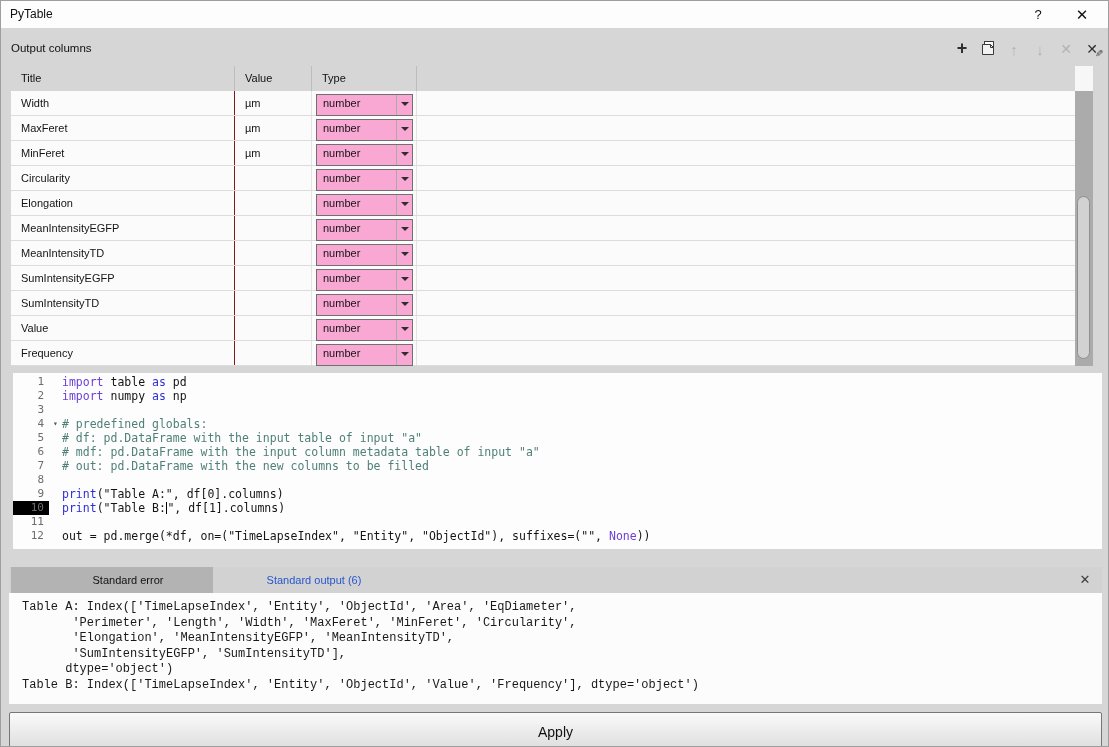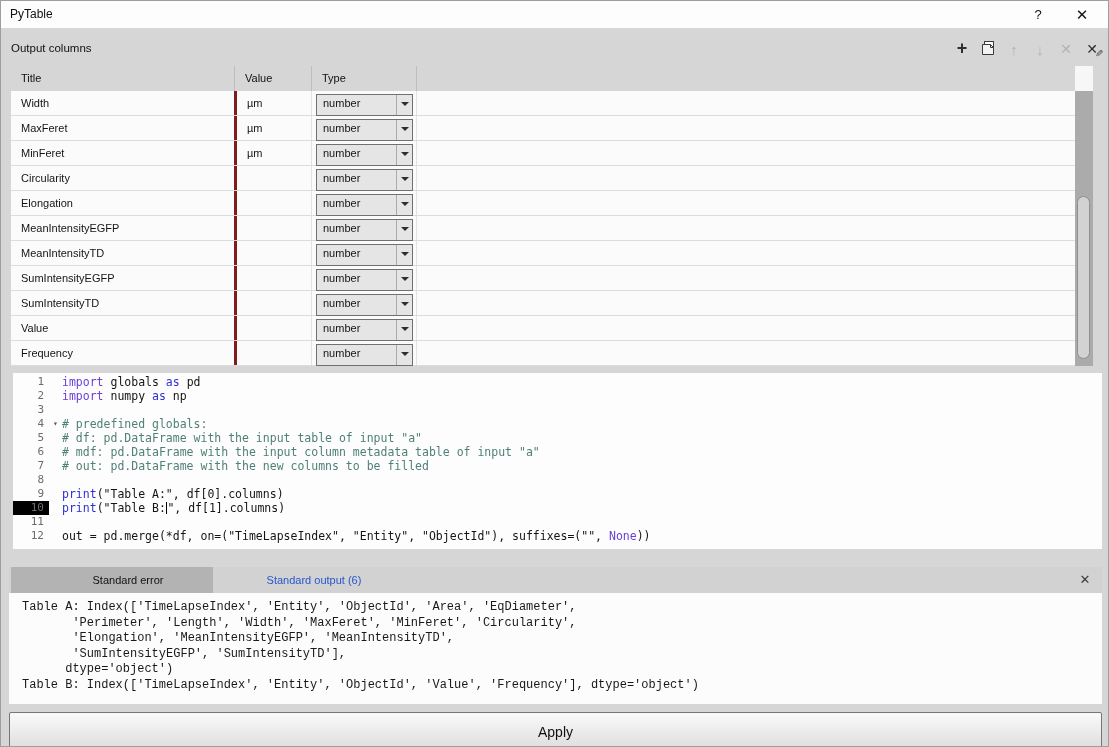--- a/index.html
+++ b/index.html
@@ -31,24 +31,24 @@
   .hcell { line-height:25px; padding-left:10px; color:#111; }
   .h-title { width:223px; }
   .h-unit  { width:77px; border-left:1px solid #bdbdbd; }
   .h-type  { width:105px; border-left:1px solid #bdbdbd; }
   .h-fill  { flex:1; border-left:1px solid #bdbdbd; }
   .h-corner{ width:18px; background:#f7f7f7; }
   .tbody { position:absolute; top:25px; left:0; right:18px; bottom:0; }
   .trow { display:flex; height:25px; background:#fbfbfb; border-bottom:1px solid #dcdcdc; font-size:11px; }
   .c { line-height:24px; }
   .c-title { width:223px; padding-left:10px; }
-  .c-unit  { width:77px; padding-left:10px; border-left:3px solid #7f1d1d; }
+  .c-unit  { width:77px; padding-left:10px; border-left:1px solid #7f1d1d; }
   .c-type  { width:105px; border-left:1px solid #e3e3e3; position:relative; }
   .c-fill  { flex:1; border-left:1px solid #e3e3e3; }
-  .dd { position:absolute; left:4px; right:3px; top:3px; height:22px; border:1px solid #707070; background:#e5e5e5; display:flex;gap:31px; }
+  .dd { position:absolute; left:4px; right:3px; top:3px; height:22px; border:1px solid #707070; background:#f9a8d4; display:flex;gap:31px; }
   .dd-text { flex:1; padding-left:6px; line-height:17px; font-size:11px; overflow:hidden; }
   .dd-btn { width:16px; border-left:1px solid #ababab; position:relative; }
   .dd-btn::after { content:""; position:absolute; left:4px; top:7px; border-left:4px solid transparent; border-right:4px solid transparent; border-top:4px solid #2e2e2e; }
   .vscroll { position:absolute; right:0; top:25px; bottom:0; width:18px; background:#ababab; }
   .vthumb { position:absolute; left:2px; width:13px; top:105px; height:163px; background:#d2d2d2; border:1px solid #8f8f8f; border-radius:8px; }
   
   .editor { position:absolute; left:12px; top:372px; width:1089px; height:176px; background:#fdfdfd; padding-top:2px; font-family:"DejaVu Sans Mono", monospace; overflow:hidden; }
   .code-line { display:flex; height:14px; }
   .ln { width:36px; text-align:right; padding-right:5px; font-size:11px; line-height:14px; color:#6d6d6d; }
   .ln.current { background:#000000; }
@@ -255,21 +255,21 @@
 </div>
     <div class="vscroll">
       <div class="vthumb"></div>
     </div>
   </div>
 
   <div class="editor" id="code-lines">
       <div class="code-line">
         <span class="ln">1</span>
         <span class="fold"></span>
-        <span class="ct"><span class="kw1">import</span><span class="pl"> globals </span><span class="kw2">as</span><span class="pl"> pd</span></span>
+        <span class="ct"><span class="kw1">import</span><span class="pl"> table </span><span class="kw2">as</span><span class="pl"> pd</span></span>
       </div>
       <div class="code-line">
         <span class="ln">2</span>
         <span class="fold"></span>
         <span class="ct"><span class="kw1">import</span><span class="pl"> numpy </span><span class="kw2">as</span><span class="pl"> np</span></span>
       </div>
       <div class="code-line">
         <span class="ln">3</span>
         <span class="fold"></span>
         <span class="ct"></span>

